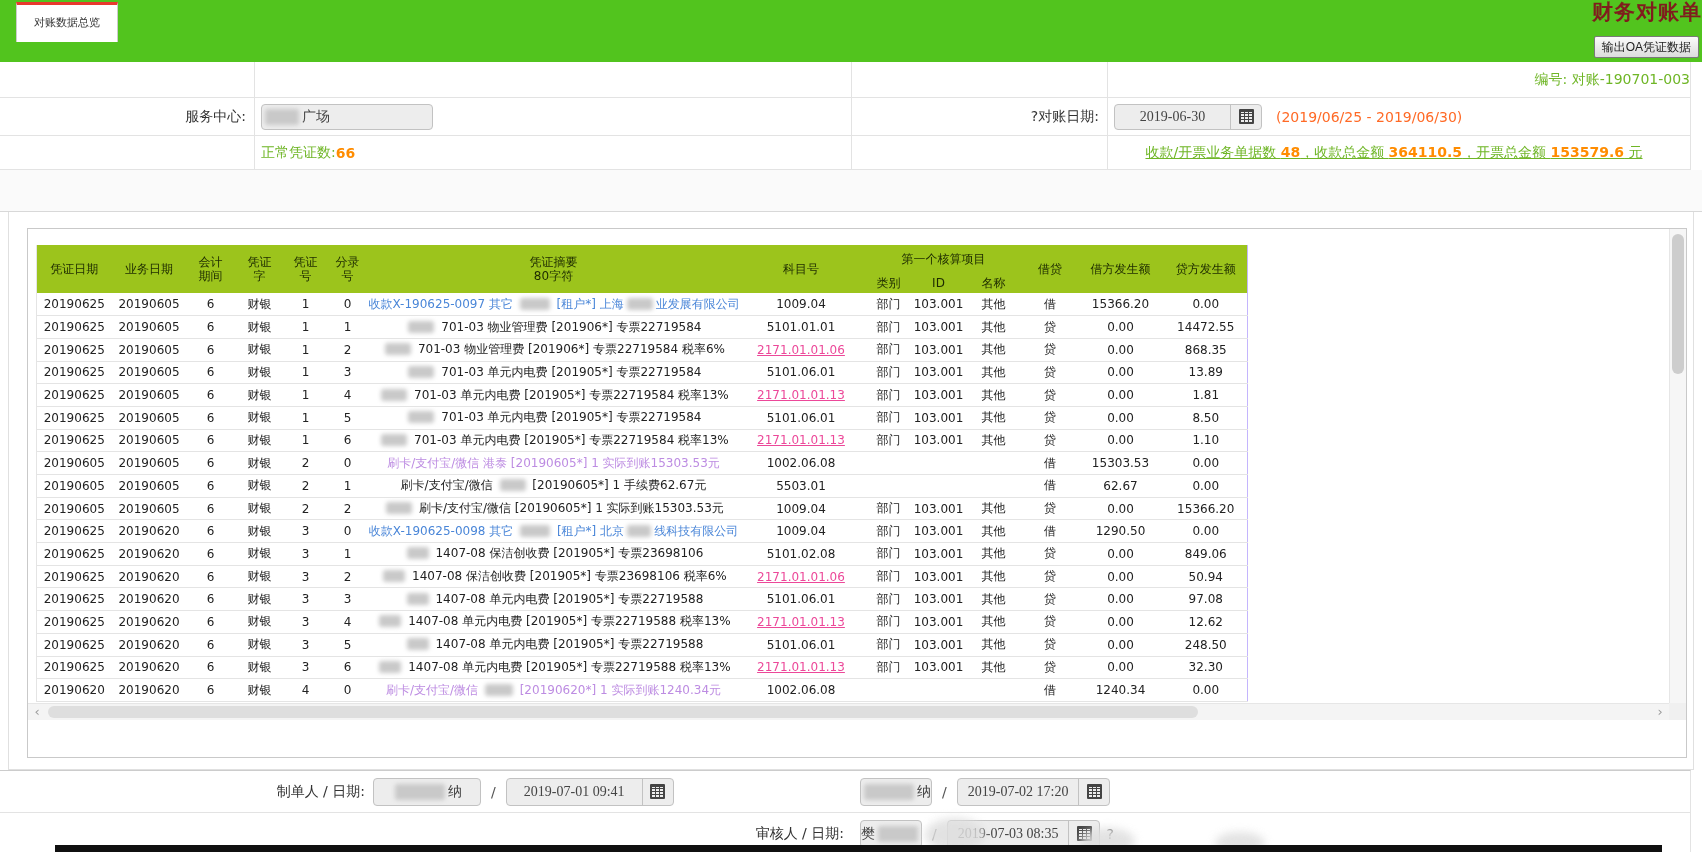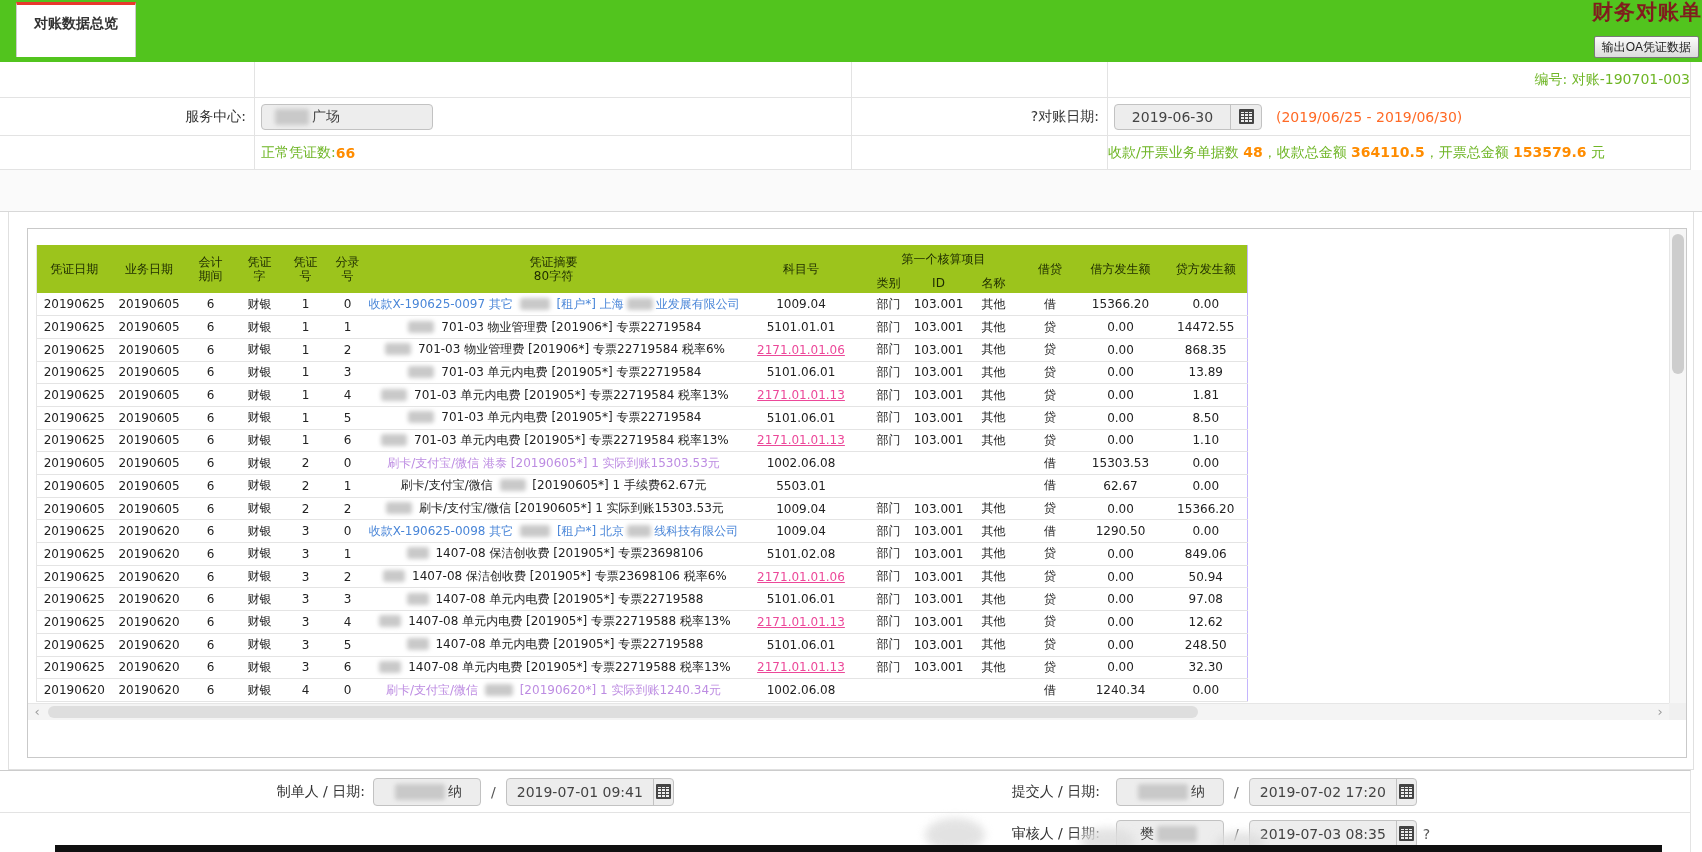--- a/index.html
+++ b/index.html
@@ -18,44 +18,44 @@
   .info-grid{position:absolute;left:0;top:62px;width:1690px;display:grid;
              grid-template-columns:255px 597px 256px 582px;grid-template-rows:36px 38px 34px;
              border-right:1px solid #e3e3e3;font-size:14px;}
   .info-grid .c{border-bottom:1px solid #e3e3e3;display:flex;align-items:center;}
   .info-grid .vr{border-right:1px solid #e3e3e3;}
   .lbl{width:100%;text-align:right;padding-right:8px;color:#333;}
   .green{color:#6fb626;}
   .orange{color:#ff8c00;font-weight:bold;}
   .doc-no{width:100%;text-align:right;color:#6fb626;}
   .range-txt{color:#ff6a26;margin-left:14px;}
-  .stats{width:100%;text-align:left;padding-right:10px;color:#6fb626;}
+  .stats{width:100%;text-align:center;padding-right:10px;color:#6fb626;text-decoration:underline;}
   .pl6{padding-left:6px;}
 
   
   .ibox{display:inline-flex;align-items:center;background:#ededed;border:1px solid #c2c2c2;
-        border-radius:4px;height:26px;padding:0 10px;font-size:14px;color:#444;box-sizing:border-box;}
+        border-radius:4px;height:26px;padding:0 0;font-size:14px;color:#444;box-sizing:border-box;}
   .dbox{padding:0;}
-  .dbox .dtext{padding:0 10px;flex:1;text-align:center;white-space:nowrap;}
+  .dbox .dtext{padding:0 10px;flex:1;text-align:center;white-space:nowrap;font-family:Liberation Serif, serif;}
   .dbox .dsep{width:1px;align-self:stretch;background:#c2c2c2;}
   .dbox .dbtn{width:30px;display:flex;align-items:center;justify-content:center;align-self:stretch;cursor:pointer;}
   .cal{display:inline-block;width:13px;height:11px;border:1px solid #444;border-top:3px solid #444;
        border-radius:1px;background:
        repeating-linear-gradient(90deg,#444 0 1px,transparent 1px 4px),
        repeating-linear-gradient(0deg,#444 0 1px,transparent 1px 3px);}
   .blur{display:inline-block;height:12px;background:#c9c9c9;border-radius:3px;filter:blur(2px);
         vertical-align:-2px;margin:0 3px;}
   .blur16{height:16px;vertical-align:-3px;}
 
   
   .tabbar{position:absolute;left:0;top:170px;width:1702px;height:42px;background:#fafafa;
           border-bottom:1px solid #d8d8d8;box-sizing:border-box;}
-  .tab{position:absolute;left:16px;top:2px;height:55px;box-sizing:border-box;background:#fff;
+  .tab{position:absolute;left:16px;top:2px;height:40px;box-sizing:border-box;background:#fff;
        border:1px solid #ccc;border-bottom:none;border-top:3px solid #e8392e;padding:0 17px;
-       font-size:14px;font-weight:700;line-height:36px;color:#333;z-index:3;cursor:pointer;}
+       font-size:11px;font-weight:400;line-height:36px;color:#333;z-index:3;cursor:pointer;}
 
   
   .panel{position:absolute;left:8px;top:212px;width:1686px;height:558px;background:#fff;
          border:1px solid #e0e0e0;border-top:none;box-sizing:border-box;}
   .inner{position:absolute;left:18px;top:16px;width:1660px;height:530px;border:1px solid #c9c9c9;
          box-sizing:border-box;background:#fff;}
 
   
   table.vt{border-collapse:collapse;table-layout:fixed;width:1211px;margin:16px 0 0 8px;
            font-size:12px;color:#222;border-left:1px solid #e4e4e4;border-right:1px solid #c4b5fd;}
@@ -524,23 +524,20 @@
       </span>
       <span class="slash">/</span>
       <span class="ibox dbox dbox2">
         <span class="dtext">2019-07-01 09:41</span>
         <span class="dsep"></span>
         <span class="dbtn">
             <span class="cal"></span>
           </span>
       </span>
     </div>
-    <div class="c vr">
-      <span class="lbl">提交人 / 日期:</span>
-    </div>
     <div class="c">
       <span class="ibox nbox" style="margin-left:8px;">
         <span class="blur blur16" style="width:50px;"></span>
         <span>纳</span>
       </span>
       <span class="slash">/</span>
       <span class="ibox dbox dbox2">
         <span class="dtext">2019-07-02 17:20</span>
         <span class="dsep"></span>
         <span class="dbtn">

